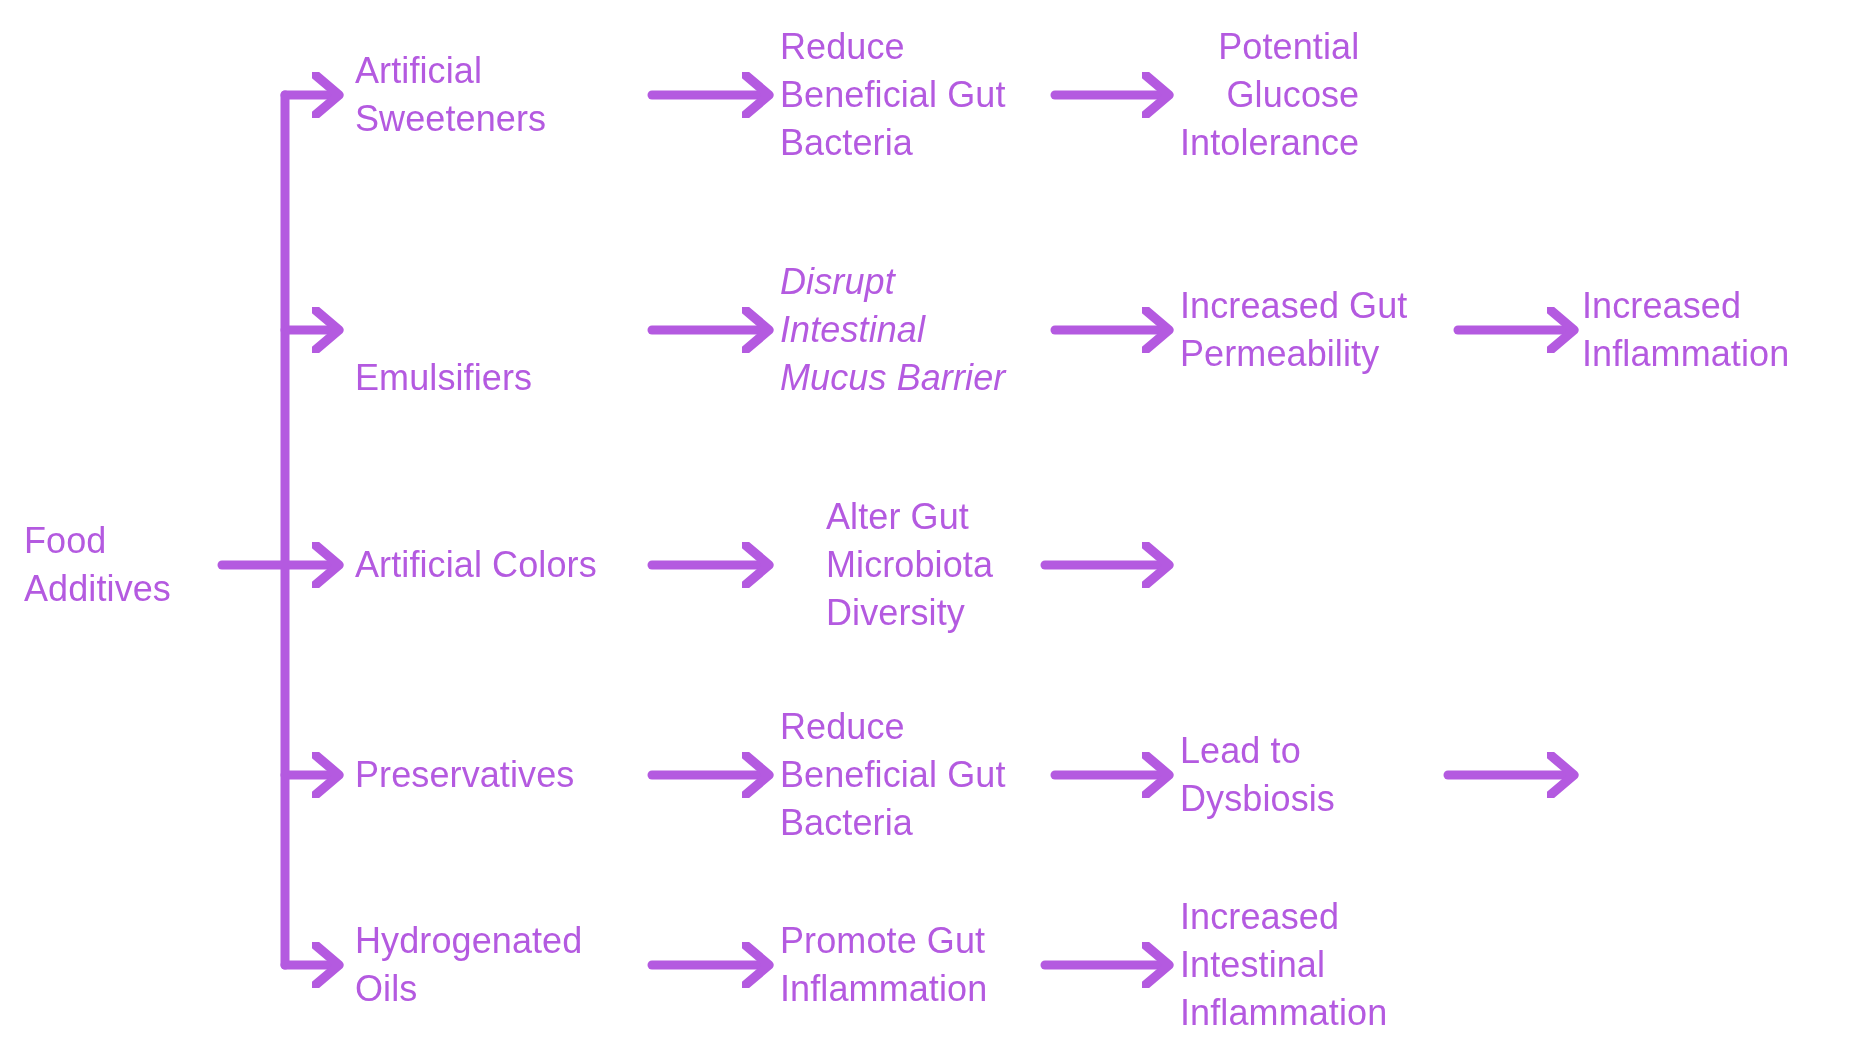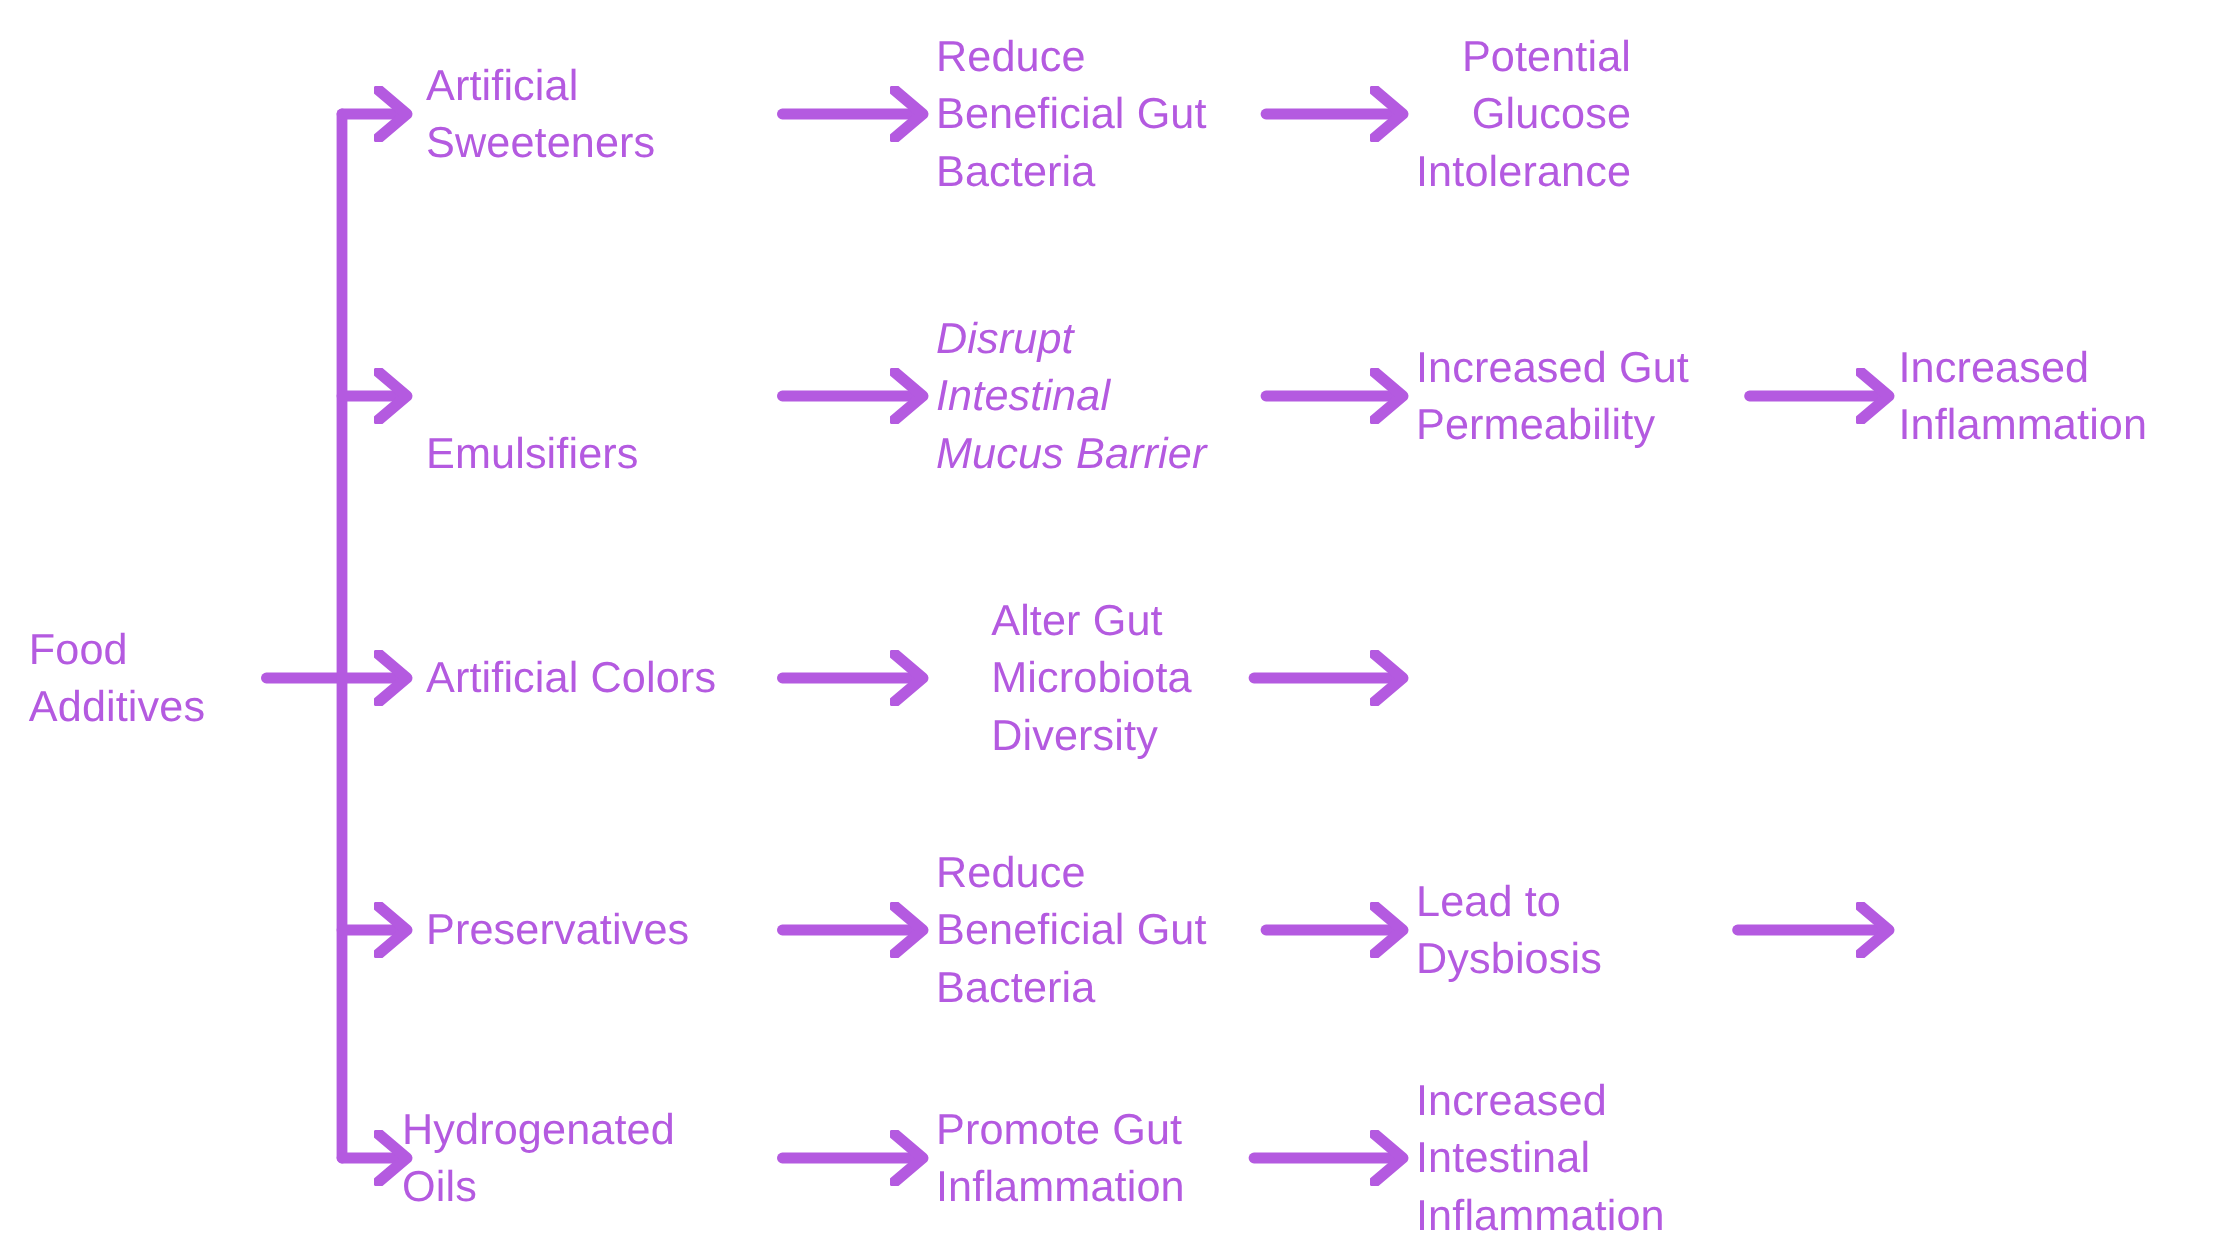--- a/index.html
+++ b/index.html
@@ -109,21 +109,21 @@
 Microbiota
 Diversity</div>
 
   <div class="node mid" style="left:355px; top:775px;">Preservatives</div>
   <div class="node mid" style="left:780px; top:775px;">Reduce
 Beneficial Gut
 Bacteria</div>
   <div class="node mid" style="left:1180px; top:775px;">Lead to
 Dysbiosis</div>
 
-  <div class="node mid" style="left:335px; top:965px;">Hydrogenated
+  <div class="node mid" style="left:355px; top:965px;">Hydrogenated
 Oils</div>
   <div class="node mid" style="left:780px; top:965px;">Promote Gut
 Inflammation</div>
   <div class="node mid" style="left:1180px; top:965px;">Increased
 Intestinal
 Inflammation</div>
 
 </div>
 
 </body></html>

